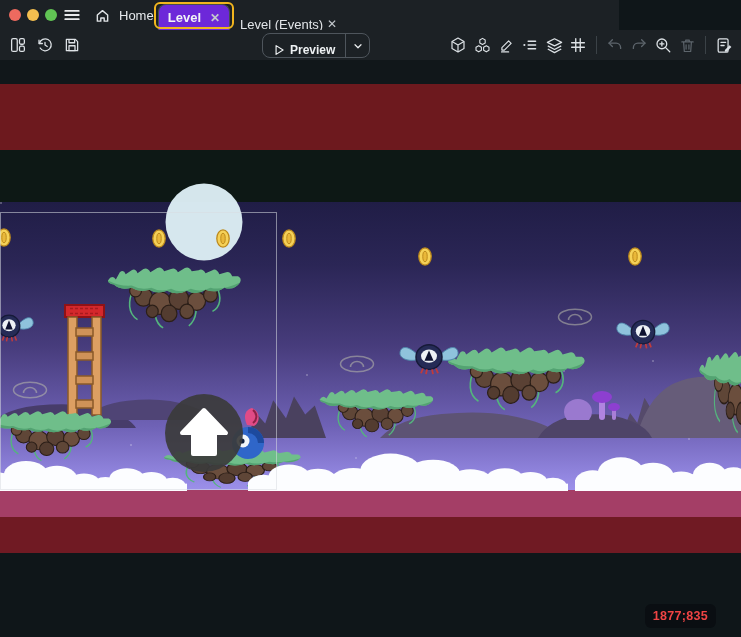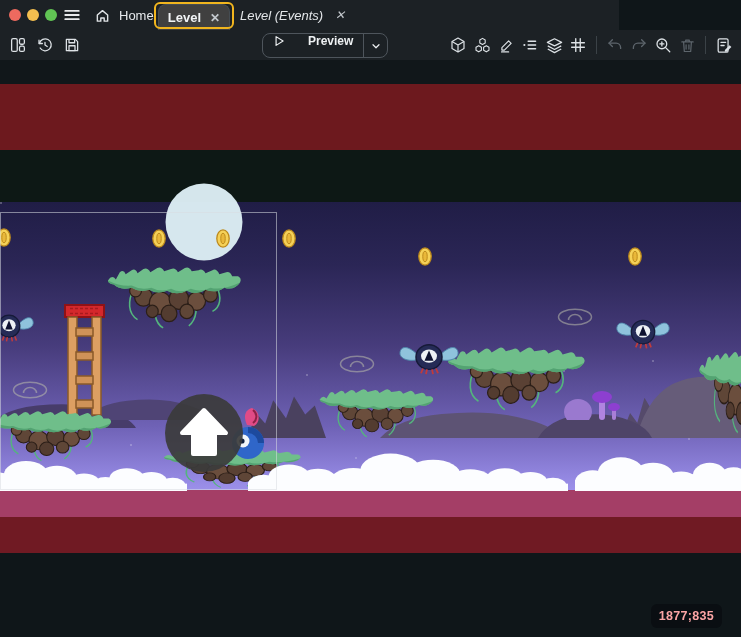--- a/index.html
+++ b/index.html
@@ -11,32 +11,32 @@
   svg { display:block; }
 
   
   .titlebar { position:absolute; top:0; left:0; width:619px; height:30px; background:#1c2125; z-index:100; }
   .traffic { position:absolute; left:9px; top:9px; display:flex; gap:6px; }
   .dot { width:12px; height:12px; border-radius:50%; }
   .hamburger { position:absolute; left:61px; top:5px; width:22px; height:20px; color:#e8eaed; display:flex; align-items:center; justify-content:center; }
   .tab { position:absolute; display:flex; align-items:center; color:#e6e9ec; font-size:13px; }
   .tab-home { left:95px; top:0; height:30px; gap:9px; }
   .hl-box { position:absolute; left:154px; top:2px; width:80px; height:27px; border:2px solid #f1b51e; border-radius:6px; z-index:5; pointer-events:none; }
-  .tab-level { left:158px; top:4px; width:72px; height:26px; background:#404040; border:1px solid #454c52; border-bottom:none; border-radius:8px 8px 0 0; justify-content:center; gap:9px; font-weight:700; color:#f2f4f6; }
-  .tab-events { left:240px; top:0; height:30px; gap:12px; color:#e2e5e8;font-style:italic; }
+  .tab-level { left:158px; top:4px; width:72px; height:26px; background:#6d28d9; border:1px solid #454c52; border-bottom:none; border-radius:8px 8px 0 0; justify-content:center; gap:9px; font-weight:700; color:#f2f4f6; }
+  .tab-events { left:240px; top:9px; height:30px; gap:4px; color:#e2e5e8; }
   .tab-close { font-size:12px; color:#c3c8cd; cursor:pointer; line-height:1; }
 
   
   .toolbar { position:absolute; top:30px; left:0; width:741px; height:30px; background:#1c2125; z-index:100; }
   .tb-left { position:absolute; left:6px; top:3px; display:flex; gap:3px; }
   .icon-btn { width:24px; height:24px; display:flex; align-items:center; justify-content:center; color:#dde2e6; border-radius:4px; }
   .icon-btn.sm { width:22px; }
   .icon-btn.disabled { color:#5d656c; }
   .preview-btn { position:absolute; left:262px; top:3px; height:25px; display:flex; align-items:center; border:1px solid #4e555c; border-radius:8px; color:#eef1f3; font-size:12px; font-weight:700; }
-  .preview-main { display:flex; align-items:flex-start; gap:22px; padding:0 10px 0 9px; height:100%; }
+  .preview-main { display:flex; align-items:flex-end; gap:4px; padding:0 10px 0 9px; height:100%; }
   .preview-caret { width:24px; height:100%; display:flex; align-items:center; justify-content:center; border-left:1px solid #4e555c; }
   .share-btn { position:absolute; left:372px; top:3px; height:25px; display:flex; align-items:center; gap:7px; padding:0 13px; border-radius:8px; color:#ffffff; font-size:12px; font-weight:700; }
   .tb-right { position:absolute; right:6px; top:3px; display:flex; align-items:center; gap:2px; }
   .tb-divider { width:1px; height:18px; background:#3b4247; margin:0 5px; }
 
   
   .canvas { position:absolute; top:60px; left:0; width:741px; height:577px; background:#0f1619; overflow:hidden; z-index:1; }
   .band { position:absolute; left:0; width:741px; }
   .band-strip1 { top:0; height:24px; background:#11171a; }
   .band-red { top:24px; height:66px; background:#6d191e; }
@@ -49,22 +49,22 @@
       531px 232px rgba(255,255,255,.3), 563px 168px rgba(255,255,255,.28), 610px 205px rgba(255,255,255,.3),
       652px 158px rgba(255,255,255,.3), 688px 236px rgba(255,255,255,.28), 130px 242px rgba(255,255,255,.3),
       306px 172px rgba(255,255,255,.3), 355px 255px rgba(255,255,255,.25), 590px 300px rgba(255,255,255,.22),
       240px 300px rgba(255,255,255,.22), 450px 322px rgba(255,255,255,.2), 700px 310px rgba(255,255,255,.22); }
   #scene { position:absolute; left:0; top:0; width:741px; height:577px; }
   .obj { position:absolute; }
   .obj > svg { width:100%; height:100%; }
   .scene-border { position:absolute; left:0px; top:152px; width:277px; height:278px; border:1px solid rgba(216,221,226,.55); z-index:40; pointer-events:none; }
 
   
-  .coord-badge { position:absolute; right:19px; bottom:9px; background:#0a0e12; border-radius:6px; padding:5px 8px;
-    color:#fca5a5; font-size:12.5px; font-weight:700; letter-spacing:.3px; z-index:120;margin-left:18px; }
+  .coord-badge { position:absolute; right:25px; bottom:9px; background:#0a0e12; border-radius:6px; padding:5px 8px;
+    color:#ef4444; font-size:12.5px; font-weight:700; letter-spacing:.3px; z-index:120;margin-left:18px; }
 </style>
 </head>
 <body>
 
 <div class="titlebar">
   <div class="traffic">
     <div class="dot" style="background:#ee6a5f"></div>
     <div class="dot" style="background:#f4bf4f"></div>
     <div class="dot" style="background:#61c454"></div>
   </div>

